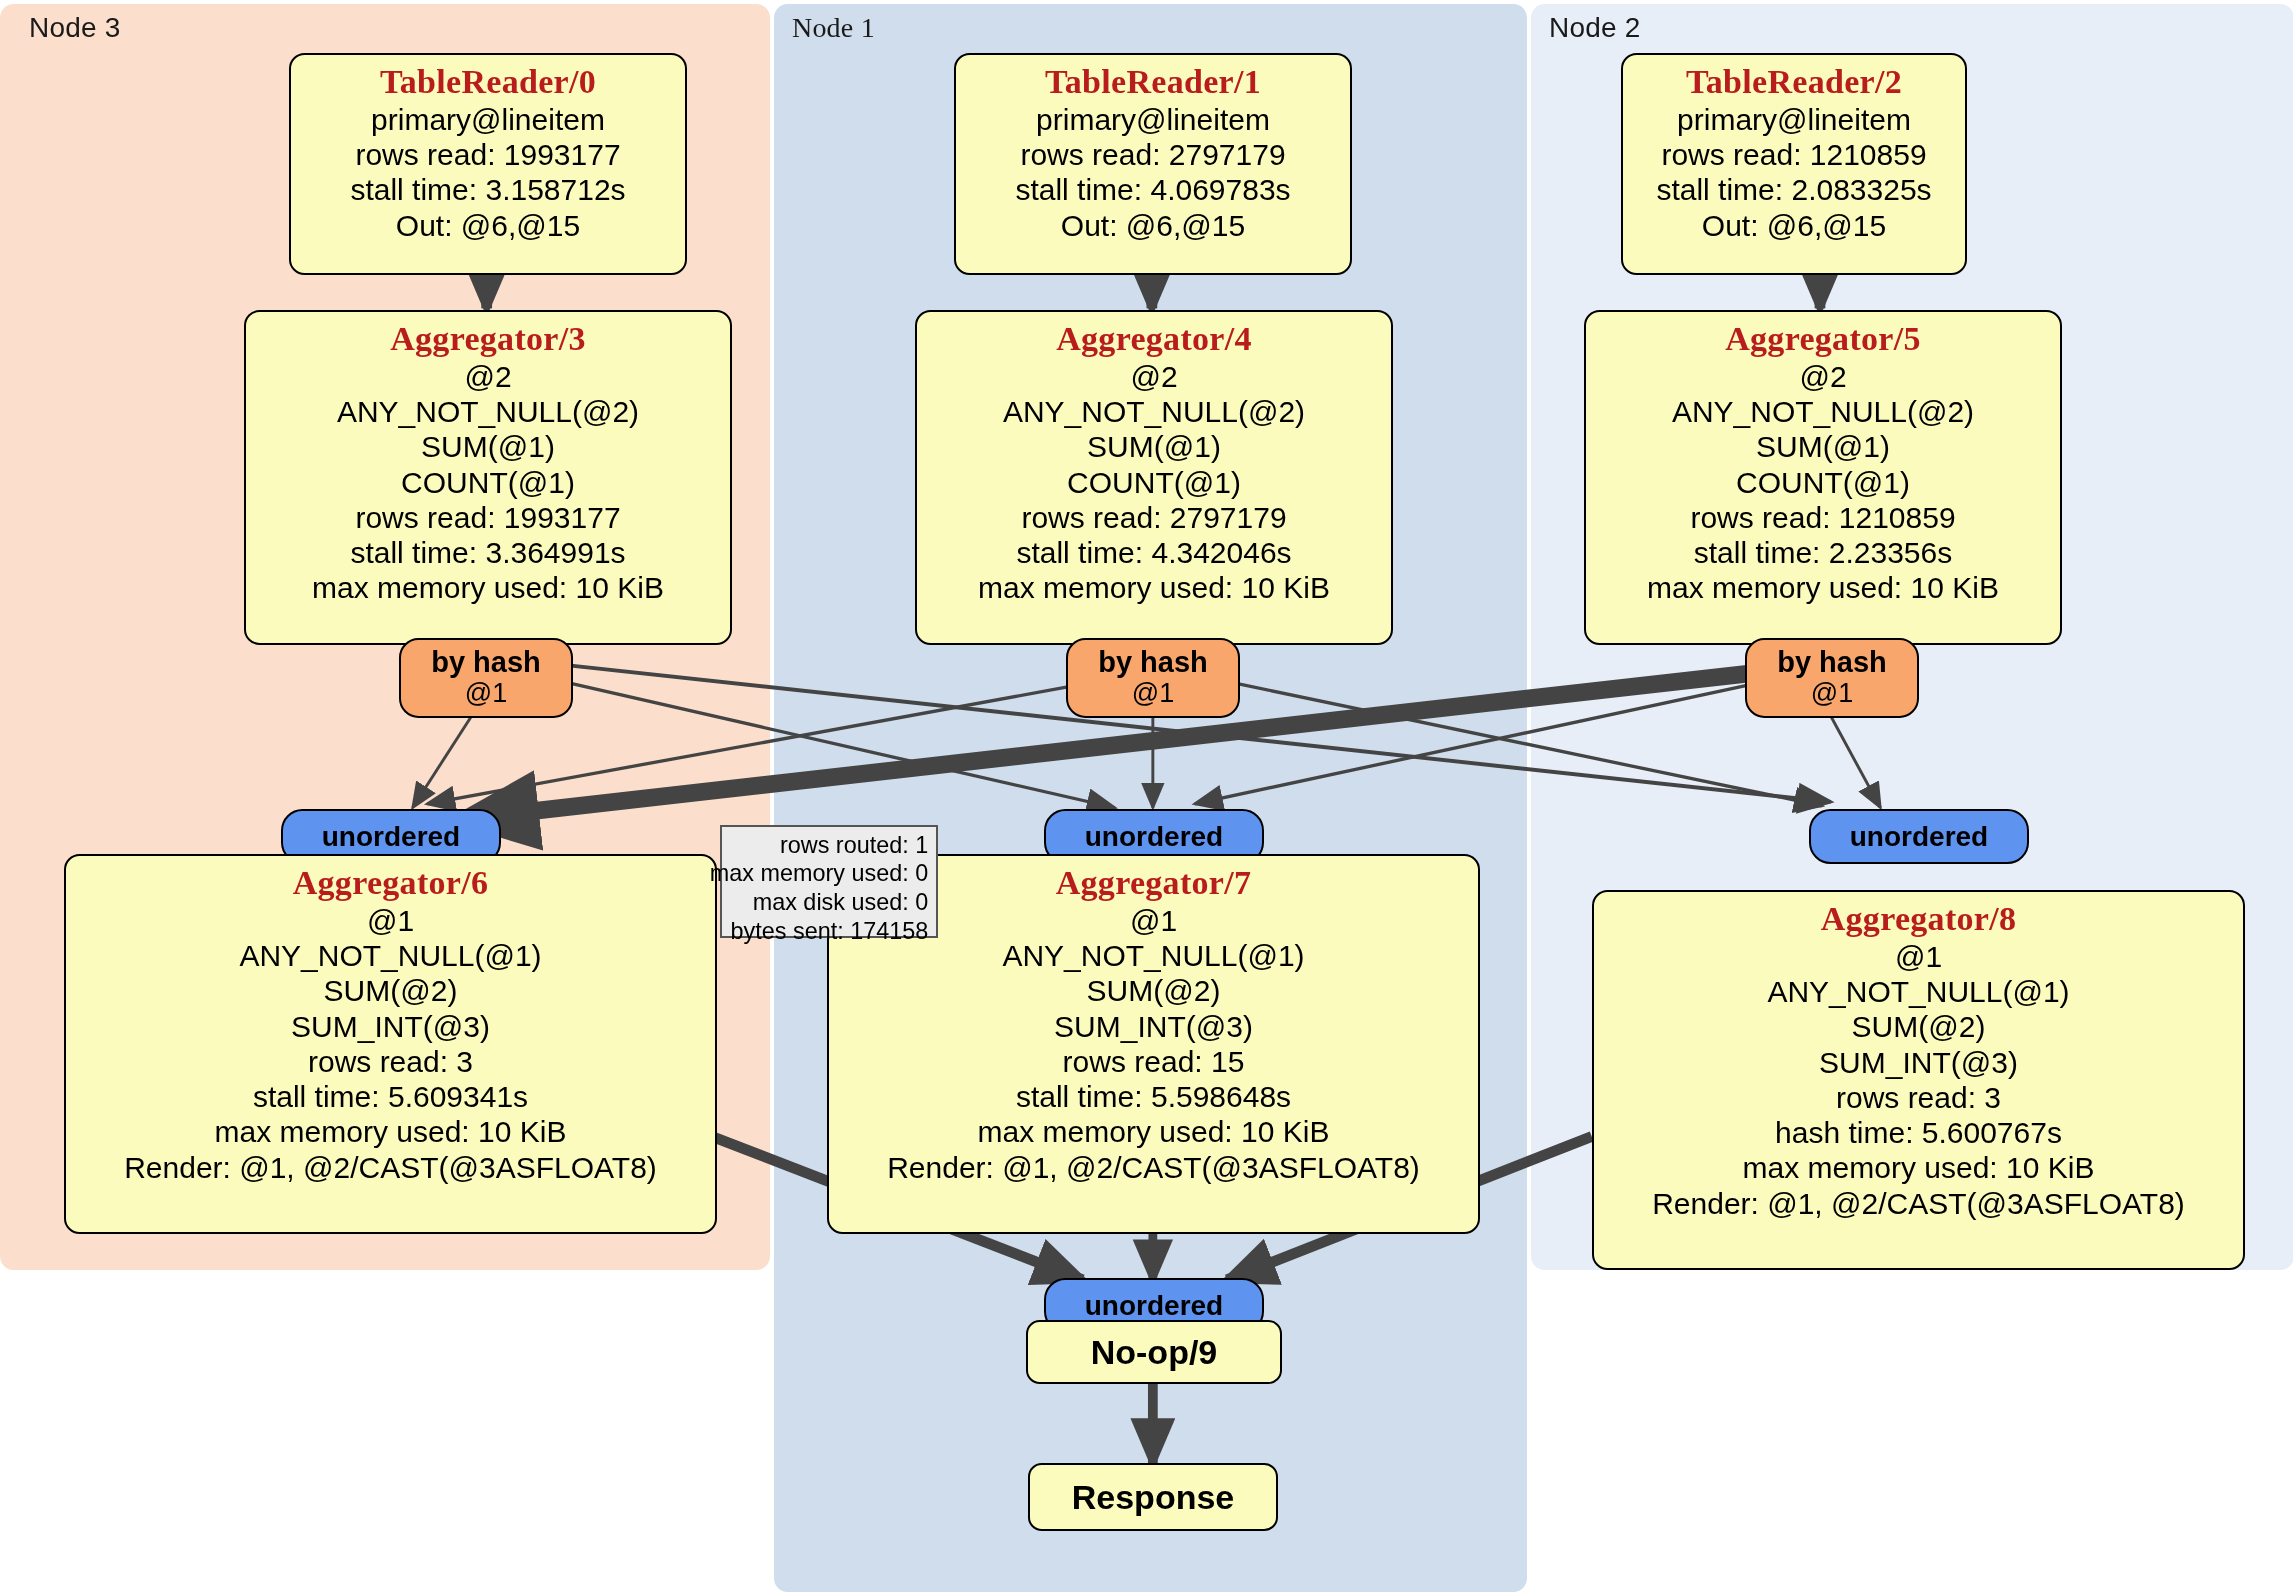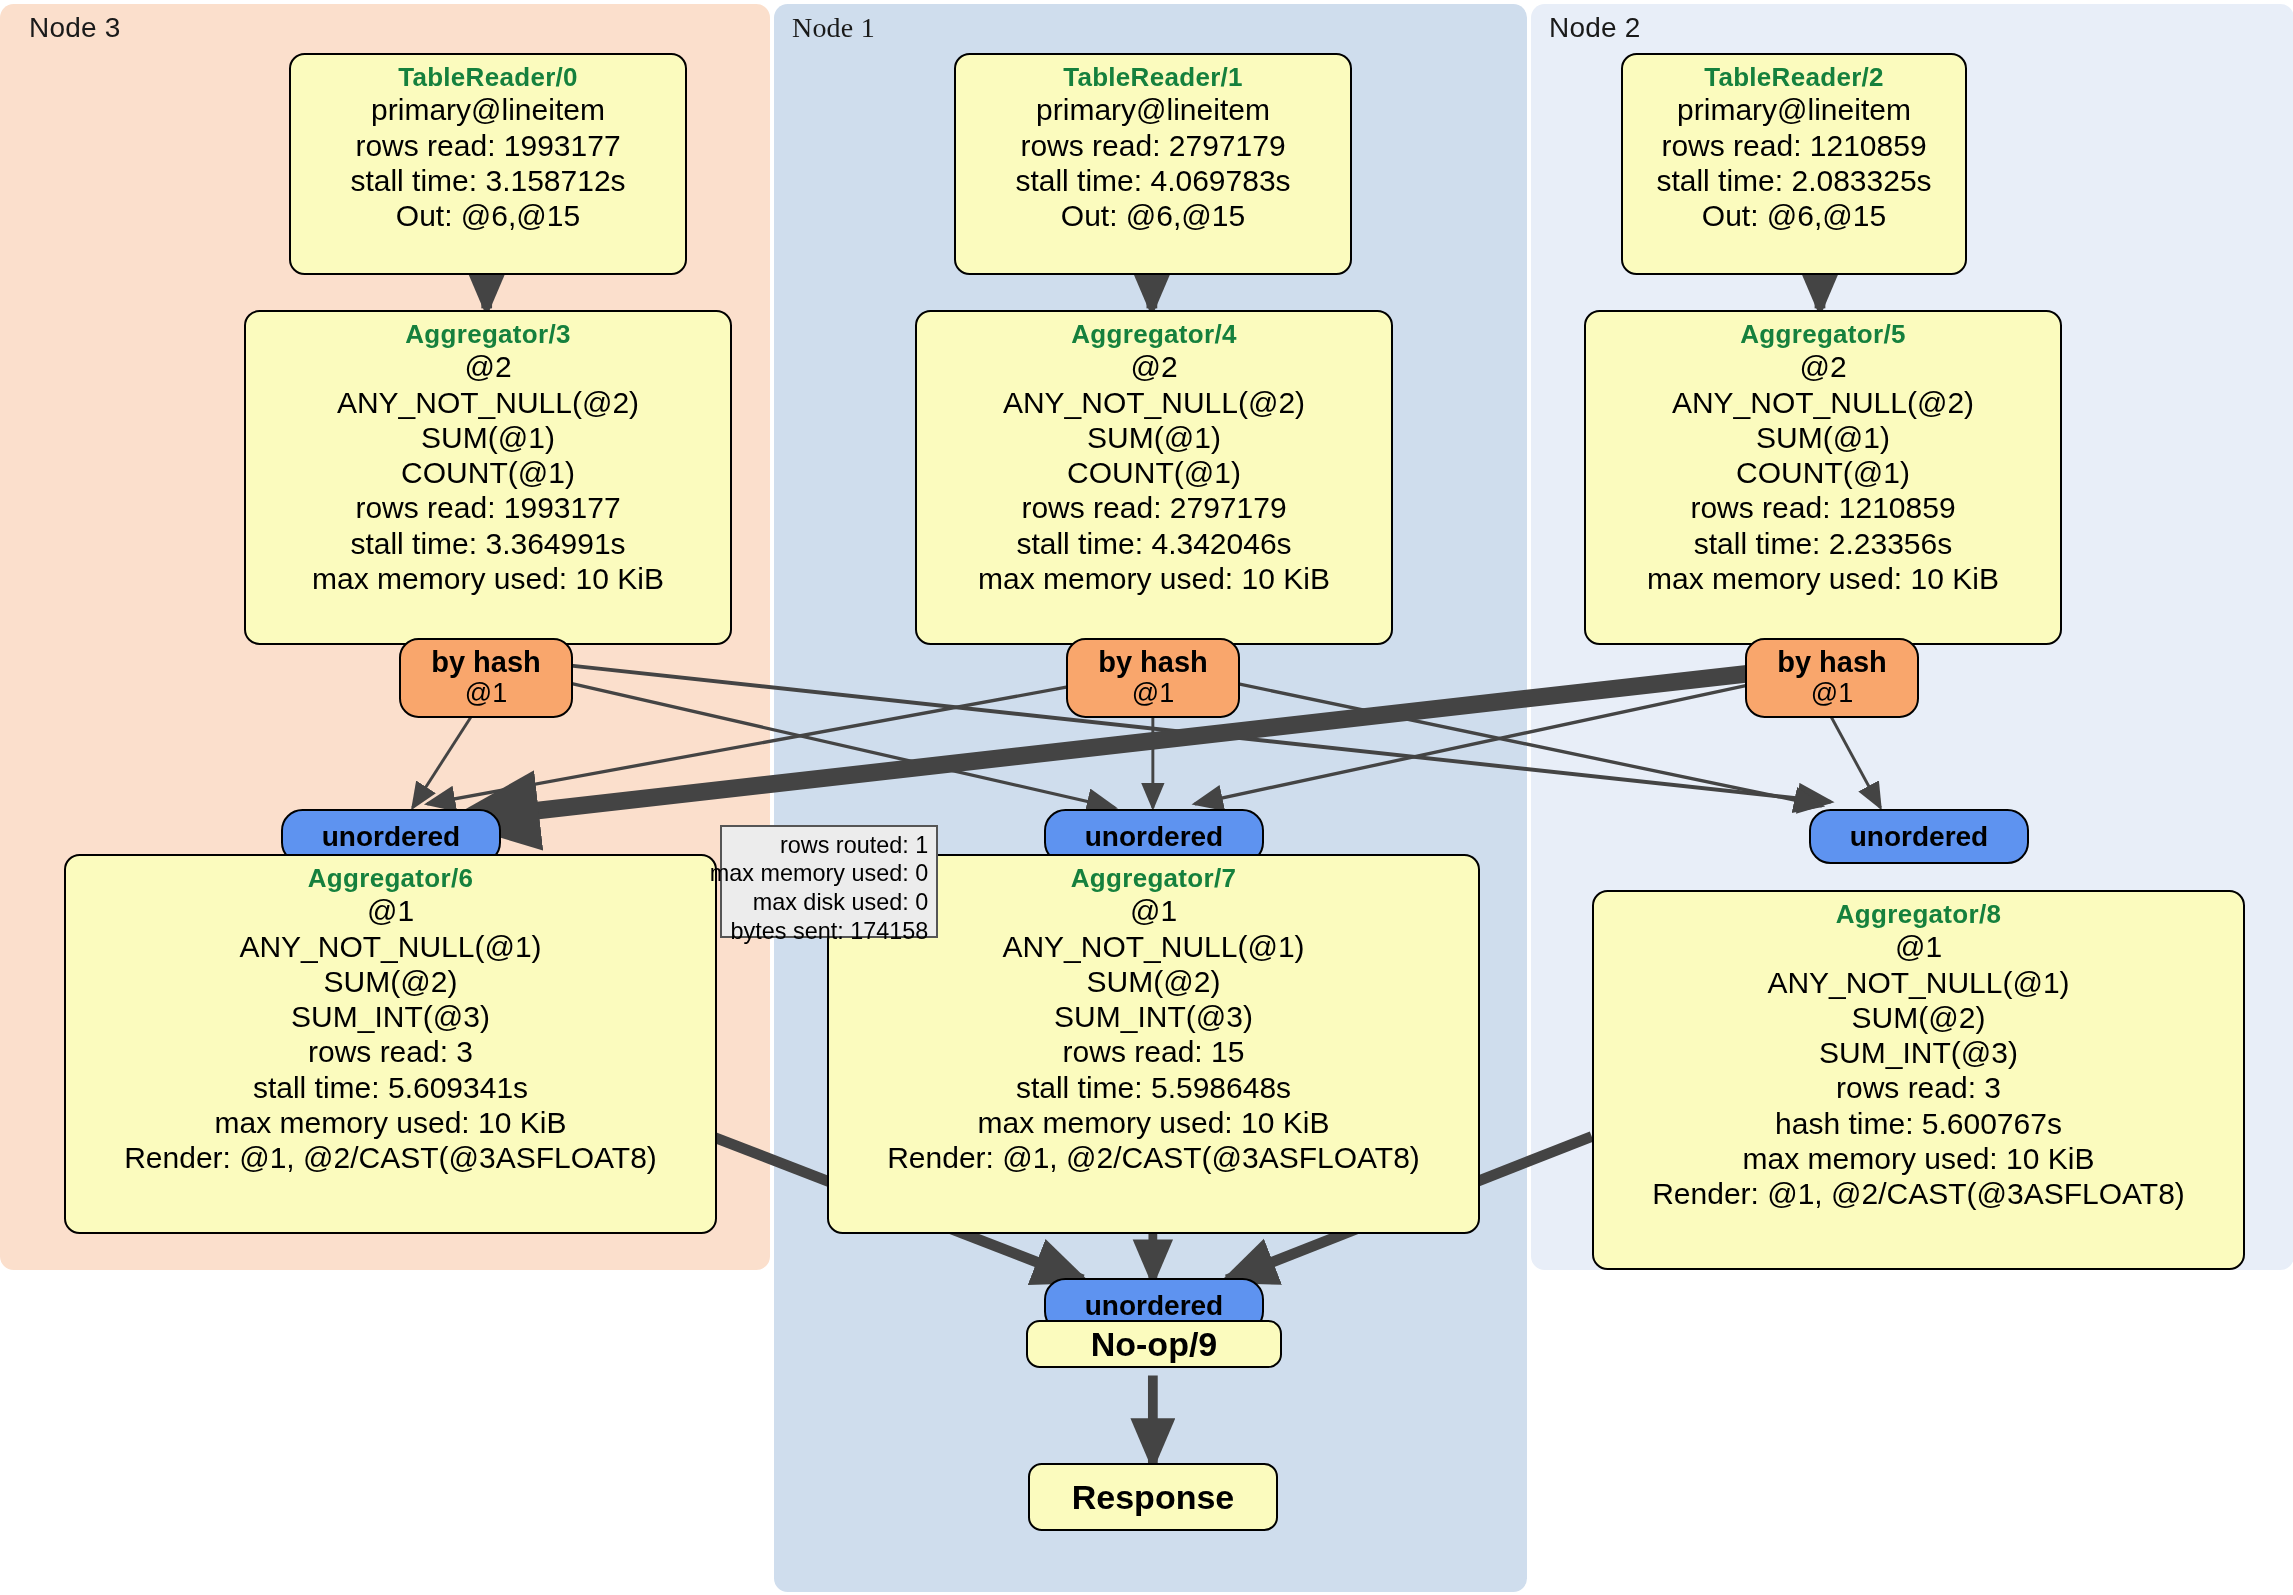--- a/index.html
+++ b/index.html
@@ -10,21 +10,21 @@
   .panel{position:absolute;border-radius:13.7px;}
   .panel-label{position:absolute;font-size:28px;color:#1a1a1a;letter-spacing:0.2px;}
 
   
   #edges{position:absolute;left:0;top:0;width:2294px;height:1596px;pointer-events:none;}
 
   
   .box{position:absolute;background:#fbfbbe;border:2.9px solid #000;border-radius:15.6px;
        box-sizing:border-box;text-align:center;display:flex;flex-direction:column;
        align-items:center;justify-content:flex-start;padding-top:6.8px;}
-  .box .title{font-size:26px;font-weight:bold;color:#15803d;line-height:1.18;letter-spacing:0.3px;}
+  .box .title{font-size:34px;font-weight:bold;color:#b91c1c;line-height:1.18;letter-spacing:0.3px;font-family:Liberation Serif, serif;}
   .box .ln{font-size:30px;color:#000;line-height:1.175;white-space:nowrap;}
 
   .simplebox{position:absolute;background:#fbfbbe;border:2.9px solid #000;border-radius:13.7px;
        box-sizing:border-box;display:flex;align-items:center;justify-content:center;}
   .simplebox .title{font-size:34px;font-weight:bold;color:#000;}
 
   
   .pill-hash{position:absolute;background:#f9a66c;border:2.9px solid #000;border-radius:19.5px;
        box-sizing:border-box;display:flex;flex-direction:column;align-items:center;
        justify-content:center;}
@@ -242,21 +242,21 @@
     <div class="ln">rows routed: 1</div>
     <div class="ln">max memory used: 0</div>
     <div class="ln">max disk used: 0</div>
     <div class="ln">bytes sent: 174158</div>
   </div>
 
   <div class="pill-unord" style="left:1044px;top:1278px;width:220px;height:55px;">
     <span>unordered</span>
   </div>
 
-  <div class="simplebox" style="left:1026px;top:1320px;width:256px;height:48px;">
+  <div class="simplebox" style="left:1026px;top:1320px;width:256px;height:64px;">
     <div class="title">No-op/9</div>
   </div>
 
   <div class="simplebox" style="left:1028px;top:1463px;width:250px;height:68px;">
     <div class="title">Response</div>
   </div>
 
 </div>
 
 

